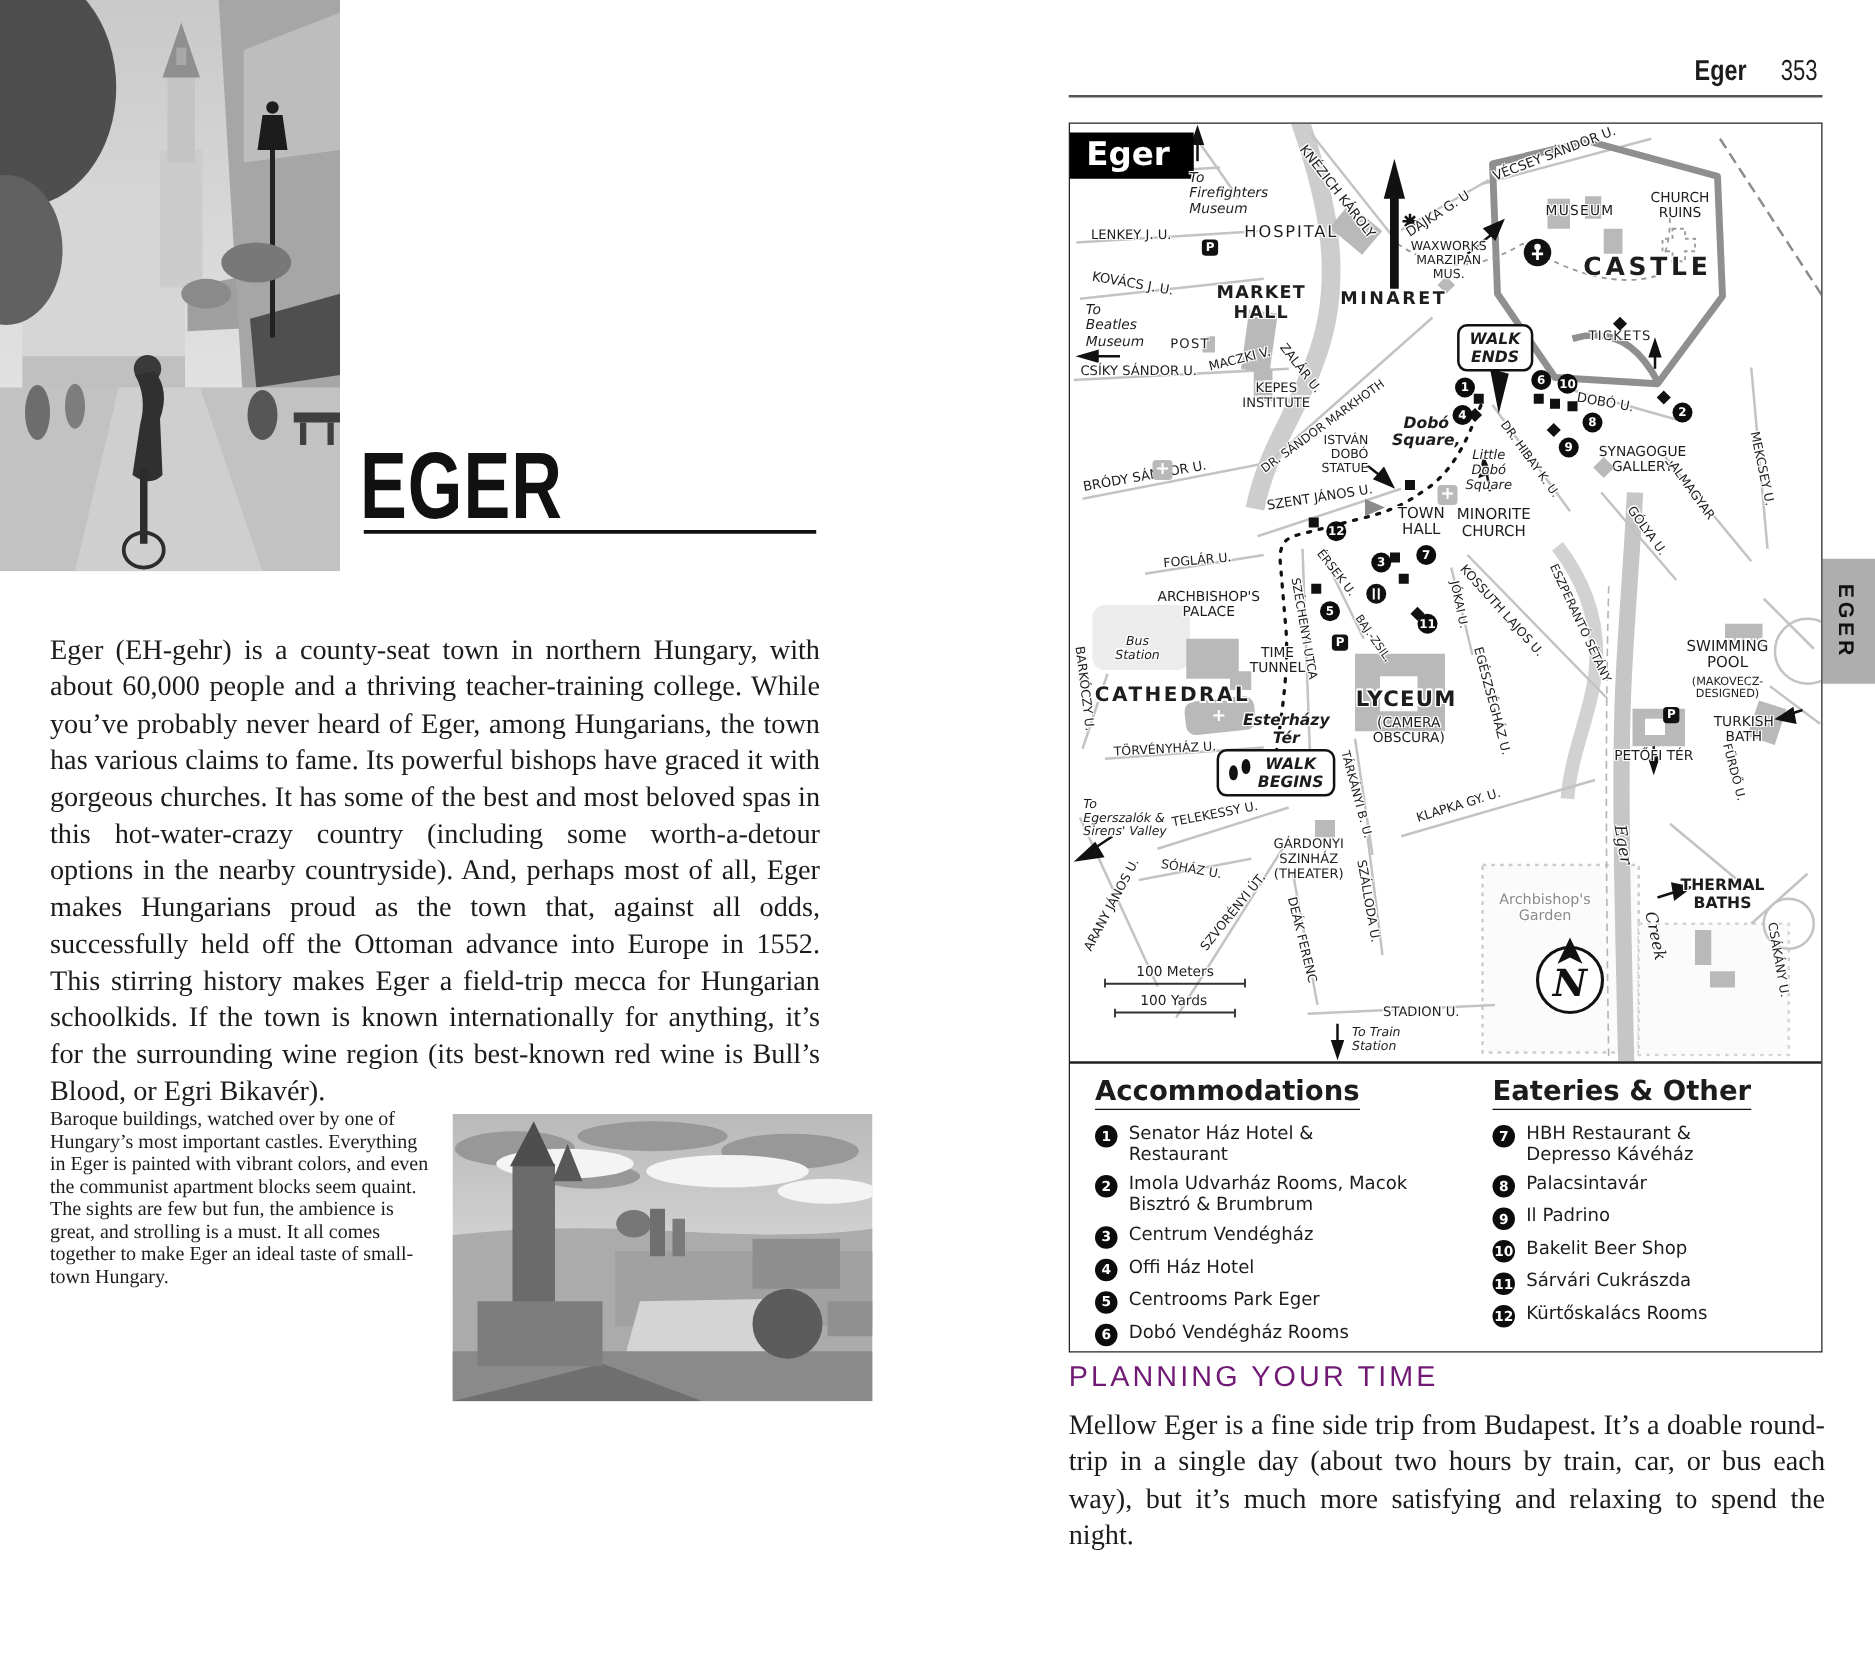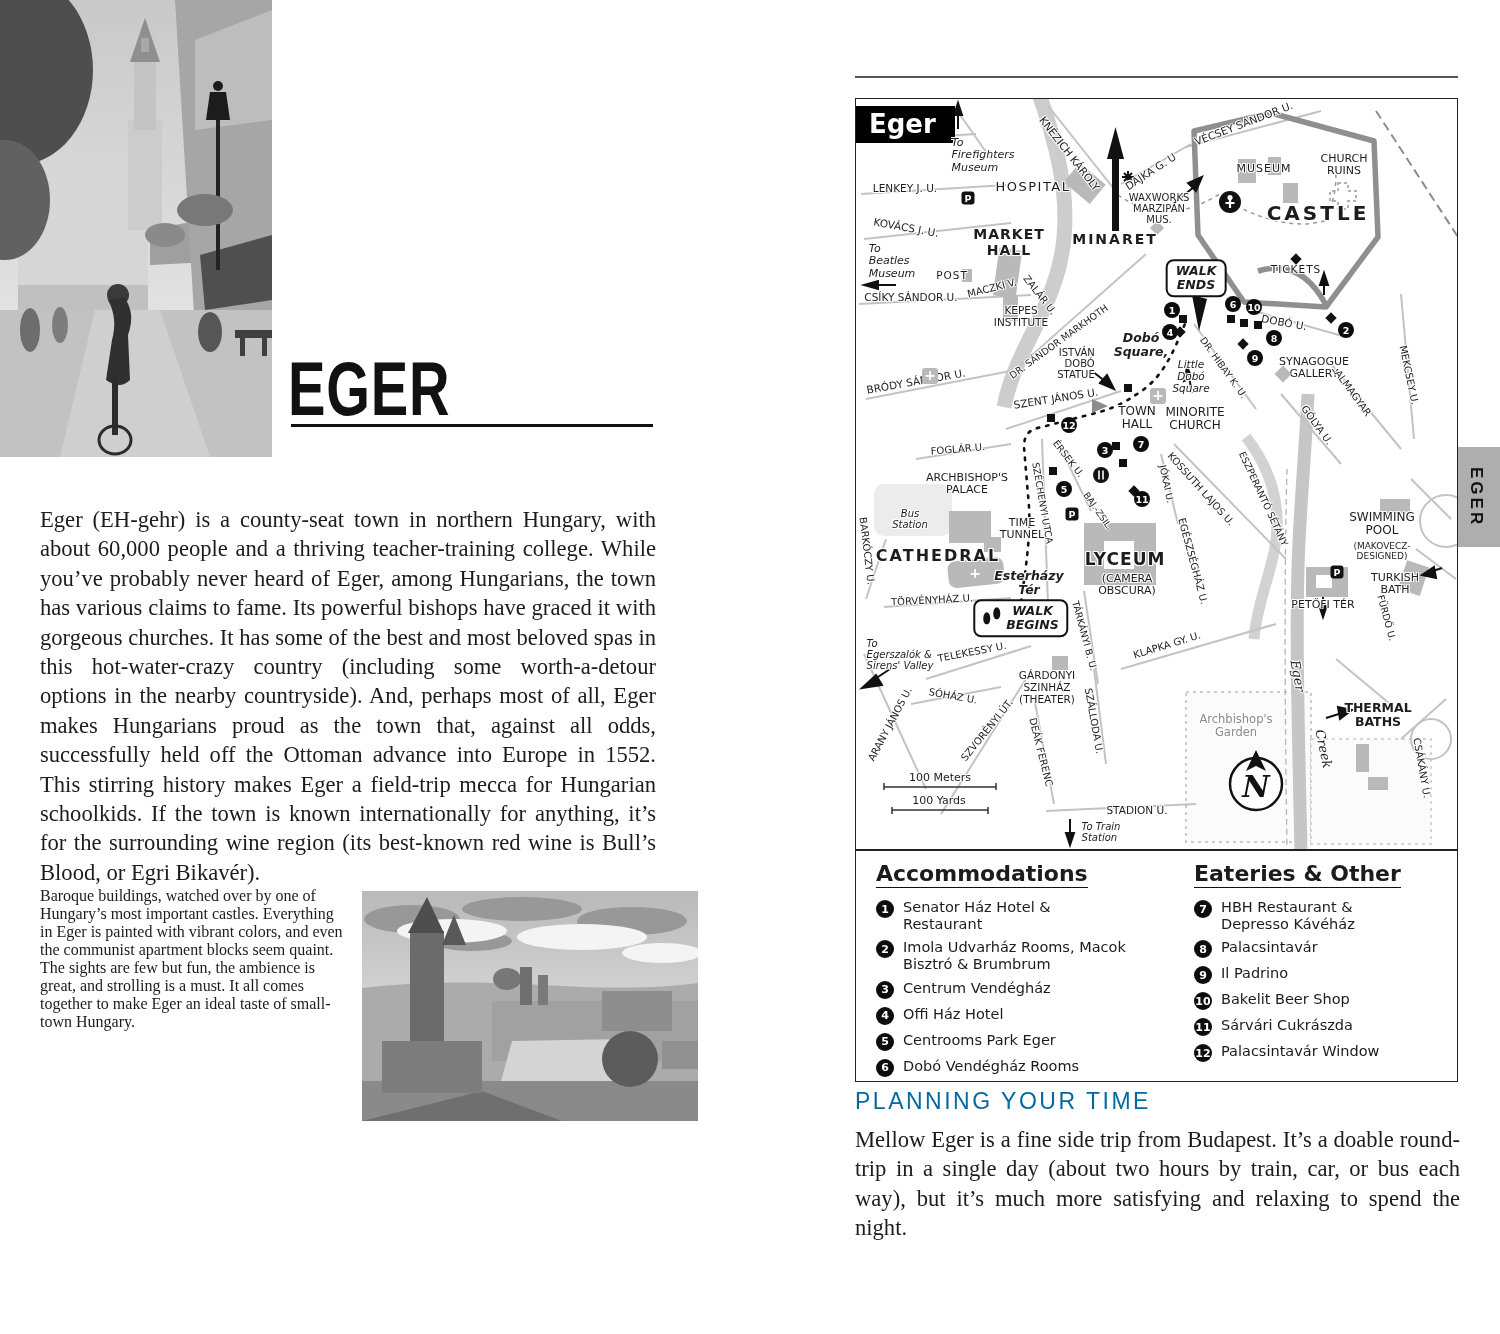--- a/index.html
+++ b/index.html
@@ -75,21 +75,21 @@
   .leg-head{font-size:22px;font-weight:700;border-bottom:1.6px solid #111;display:inline-block;
      padding-bottom:1px;margin-bottom:4px;}
   .leg-item{display:flex;gap:9px;margin:7px 0;align-items:flex-start;}
   .leg-item .num{flex:0 0 auto;width:18px;height:18px;border-radius:50%;background:#0c0c0c;color:#fff;
      font-size:11px;font-weight:700;display:flex;align-items:center;justify-content:center;margin-top:1px;}
   .leg-item .txt{font-size:14.5px;line-height:1.15;white-space:pre-line;}
 
   
   #planning{position:absolute;left:855px;top:1088px;width:605px;}
   #planning h2{margin:0 0 10px 0;font-family:"Liberation Sans",sans-serif;font-weight:400;
-     font-size:23px;letter-spacing:2.5px;color:#0369a1;}
+     font-size:23px;letter-spacing:2.5px;color:#701a75;}
   #planning p{margin:0;font-size:22.6px;line-height:29.4px;text-align:justify;}
   #planning .ind{text-indent:42px;}
 </style>
 </head>
 <body>
 
 <div id="page">
 
   <svg id="photo1" viewBox="0 0 272 457">
     <defs>
@@ -169,20 +169,24 @@
         <polygon points="46,42 82,42 65,6" fill="#4e4e4e"></polygon>
         <polygon points="80,54 104,54 92,24" fill="#585858"></polygon>
         <rect x="20" y="150" width="100" height="52" fill="#7d7d7d"></rect>
         <circle cx="268" cy="168" r="28" fill="#5c5c5c"></circle>
         <rect x="300" y="150" width="36" height="28" fill="#909090"></rect>
       </svg>
       <span>Baroque buildings, watched over by one of Hungary’s most important castles. Everything in Eger is painted with vibrant colors, and even the communist apartment blocks seem quaint. The sights are few but fun, the ambience is great, and strolling is a must. It all comes together to make Eger an ideal taste of small-town Hungary.</span>
     </div>
   </div>
 
+  <div id="rp-header">
+    <span class="sec">Eger</span>
+    <span class="num">353</span>
+  </div>
   <div id="rp-rule"></div>
 
   <div id="side-tab">
     <span>EGER</span>
   </div>
 
   <div id="map-box">
     <div id="map-area">
       <svg id="map-svg" width="601" height="750" viewBox="0 0 601 750">
 
@@ -533,21 +537,21 @@
             <div class="leg-item">
               <span class="num">10</span>
               <span class="txt">Bakelit Beer Shop</span>
             </div>
             <div class="leg-item">
               <span class="num">11</span>
               <span class="txt">Sárvári Cukrászda</span>
             </div>
             <div class="leg-item">
               <span class="num">12</span>
-              <span class="txt">Palacsintavár Window</span>
+              <span class="txt">Kürtőskalács Rooms</span>
             </div>
           </div>
       </div>
     </div>
   </div>
 
   <div id="planning">
     <h2>PLANNING YOUR TIME</h2>
     <p>Mellow Eger is a fine side trip from Budapest. It’s a doable round-trip in a single day (about two hours by train, car, or bus each way), but it’s much more satisfying and relaxing to spend the night.</p>
   </div>

